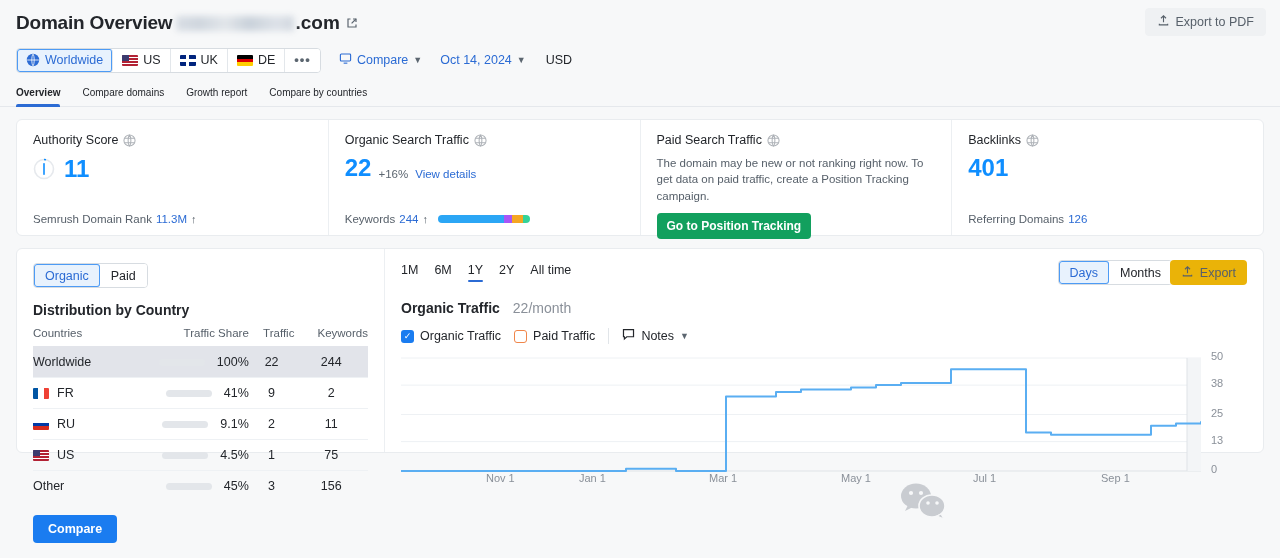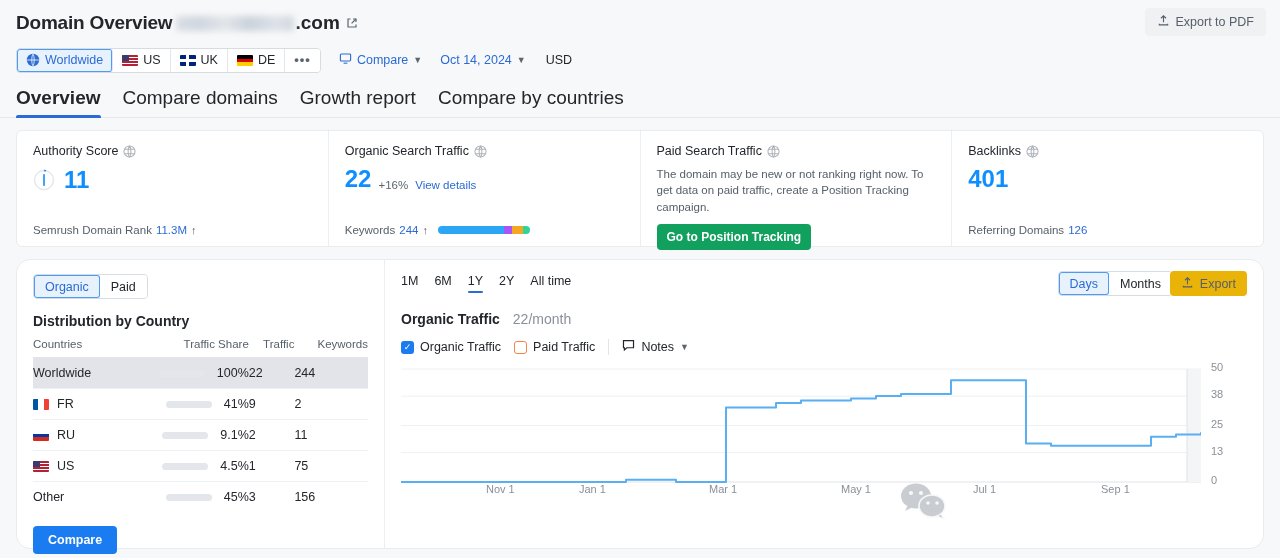--- a/index.html
+++ b/index.html
@@ -53,21 +53,21 @@
   .flag-fr { background: linear-gradient(90deg,#0055a4 0 33%,#fff 33% 66%,#ef4135 66% 100%); }
   .flag-ru { background: linear-gradient(#fff 0 33%,#0039a6 33% 66%,#d52b1e 66% 100%); }
   .globe-ic { width: 14px; height: 14px; }
   .filter-ctl { display: flex; align-items: center; gap: 5px; margin-left: 18px; font-size: 12.5px; color: #23262b; cursor: pointer; }
   .filter-ctl.link { color: #2b6bd4; }
   .caret { font-size: 9px; color: #5c6670; }
   .currency { margin-left: 20px; font-size: 12.5px; color: #23262b; }
 
   
   .tabs { display: flex; gap: 22px; padding: 0 16px; margin-top: 14px; border-bottom: 1px solid #e5e8ec; }
-  .tab { font-size: 19px; color: #23262b; padding-bottom: 8px; cursor: pointer; position: relative; }
+  .tab { font-size: 10px; color: #23262b; padding-bottom: 8px; cursor: pointer; position: relative; }
   .tab.active { font-weight: bold; }
   .tab.active::after { content:""; position:absolute; left:0; right:0; bottom:-1px; height:3px; background:#2b6bd4; border-radius:2px 2px 0 0; }
 
   
   .cards {
     margin: 12px 16px 0 16px; background:#fff; border:1px solid #e9ecef; border-radius:6px;
     display:flex; height:117px;
   }
   .card { flex: 1 1 0; padding: 13px 16px 10px 16px; border-right: 1px solid #eceff2; display:flex; flex-direction:column; position:relative; }
   .card:last-child { border-right: none; }
@@ -83,33 +83,33 @@
   .ot-row { display:flex; align-items:flex-end; gap:7px; margin-top:9px; }
   .pct { font-size:11.5px; color:#5c6670; }
   .viewdet { font-size:11.5px; color:#2b6bd4; cursor:pointer; }
   .paid-desc { font-size:11.5px; line-height:1.42; color:#57606a; margin-top:8px; }
   .green-btn {
     margin-top:9px; align-self:flex-start; background:#12a05e; color:#fff;
     border:none; border-radius:4px; padding:6px 10px; font-size:12px; font-weight:bold; cursor:pointer;
   }
 
   
-  .panel { margin: 12px 16px 0 16px; background:#fff; border:1px solid #e9ecef; border-radius:14px; display:flex; height:290px; }
+  .panel { margin: 12px 16px 0 16px; background:#fff; border:1px solid #e9ecef; border-radius:6px; display:flex; height:205px; }
   .left-col { width: 368px; border-right: 1px solid #eceff2; padding: 14px 16px 0 16px; }
   .right-col { flex:1; padding: 14px 16px 0 16px; position:relative; }
 
   .op-toggle { display:inline-flex; border:1px solid #d7dce1; border-radius:4px; overflow:hidden; height:25px; }
   .op-toggle div { padding:0 11px; display:flex; align-items:center; font-size:12.5px; cursor:pointer; background:#fff; color:#23262b; }
   .op-toggle div.active { background:#e8f2fd; color:#2b6bd4; box-shadow: inset 0 0 0 1px #4d9bf5; border-radius:3px; }
 
   .dist-title { font-size:14px; font-weight:bold; margin-top:14px; }
   table.dist { width:100%; border-collapse:collapse; margin-top:9px; }
   table.dist th { font-size:11.5px; color:#57606a; font-weight:normal; text-align:right; padding:0 0 7px 0; }
   table.dist th.c0 { text-align:left; }
-  table.dist td { font-size:12.5px; padding: 8px 0; border-top:1px solid #eef1f4; text-align:left; color:#23262b; }
+  table.dist td { font-size:12.5px; padding: 8px 0; border-top:1px solid #eef1f4; text-align:center; color:#23262b; }
   table.dist td.c0 { text-align:left; }
   table.dist tr.hl td { background:#e2e4ea; border-top-color:#e2e4ea; }
   .country { display:flex; align-items:center; gap:8px; }
   .share-cell { display:flex; align-items:center; justify-content:flex-end; gap:12px; }
   .bar-track { width:46px; height:7px; border-radius:4px; background:#e3e6ea; overflow:hidden; }
   .bar-fill { height:100%; background:#2ba6f5; border-radius:4px; }
   .link-num { color:#2b6bd4; }
   .compare-btn { margin-top:14px; background:#1a7cf0; color:#fff; border:none; border-radius:4px; padding:7px 15px; font-size:12.5px; font-weight:bold; cursor:pointer; }
 
   

